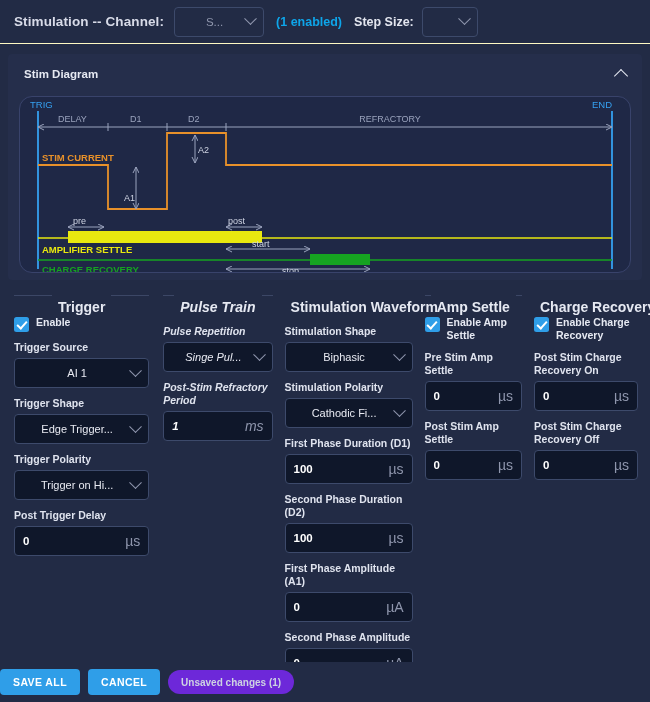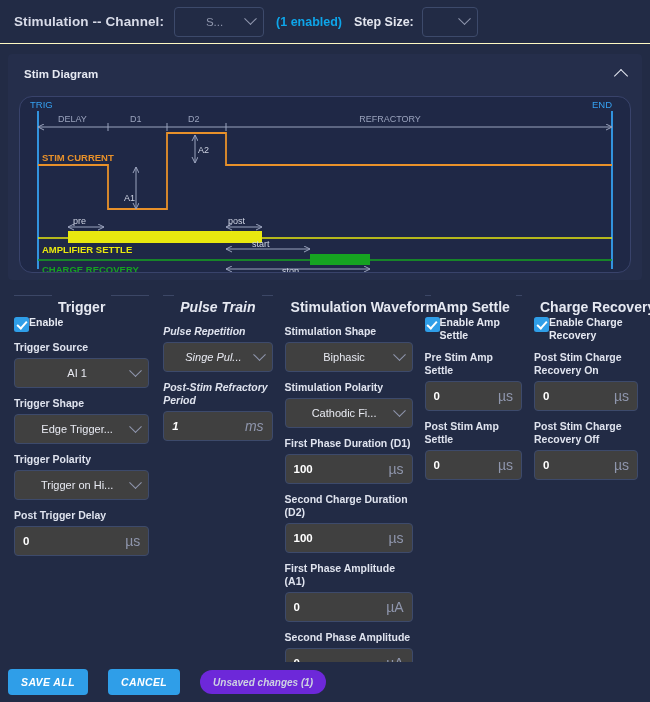--- a/index.html
+++ b/index.html
@@ -148,21 +148,21 @@
     font-size: 10.5px;
     font-weight: 700;
     margin: 9px 0 4px 0;
     line-height: 13px;
   }
 
   .select-box, .input-box {
     height: 30px;
     border: 1px solid #3d4a6b;
     border-radius: 4px;
-    background: #404040;
+    background: #0f172a;
     display: flex;
     align-items: center;
     padding: 0 8px;
   }
   .select-box .val {
     flex: 1;
     text-align: center;
     color: #e8eaf2;
     font-size: 11px;
     white-space: nowrap;
@@ -175,20 +175,21 @@
     font-weight: 600;
   }
   .input-box .unit {
     color: #8f96ad;
     font-size: 14px;
   }
 
   .check-row {
     display: flex;
     align-items: flex-start;
+    gap: 7px;
     margin-top: 10px;
   }
   .checkbox {
     width: 15px; height: 15px;
     background: #2f9ee8;
     border-radius: 2.5px;
     flex: 0 0 auto;
     position: relative;
     margin-top: 1px;
   }
@@ -208,24 +209,23 @@
     line-height: 13px;
   }
 
   
   .footer {
     position: absolute;
     left: 0; right: 0; bottom: 0;
     height: 40px;
     display: flex;
     align-items: center;
-    padding: 0 8px;
-    gap: 20px;
+    padding: 0 0;
+    gap: 8px;
     background: #222b45;
-    font-style: italic;
   }
   .btn {
     height: 26px;
     padding: 0 13px;
     border-radius: 4px;
     display: flex;
     align-items: center;
     justify-content: center;
     font-size: 10.5px;
     font-weight: 700;
@@ -404,21 +404,21 @@
       <span class="val">Cathodic Fi...</span>
       <span class="chev"></span>
     </div>
 
     <div class="field-label">First Phase Duration (D1)</div>
     <div class="input-box">
       <span class="val">100</span>
       <span class="unit">µs</span>
     </div>
 
-    <div class="field-label">Second Charge Duration (D2)</div>
+    <div class="field-label">Second Phase Duration (D2)</div>
     <div class="input-box">
       <span class="val">100</span>
       <span class="unit">µs</span>
     </div>
 
     <div class="field-label">First Phase Amplitude (A1)</div>
     <div class="input-box">
       <span class="val">0</span>
       <span class="unit">µA</span>
     </div>

